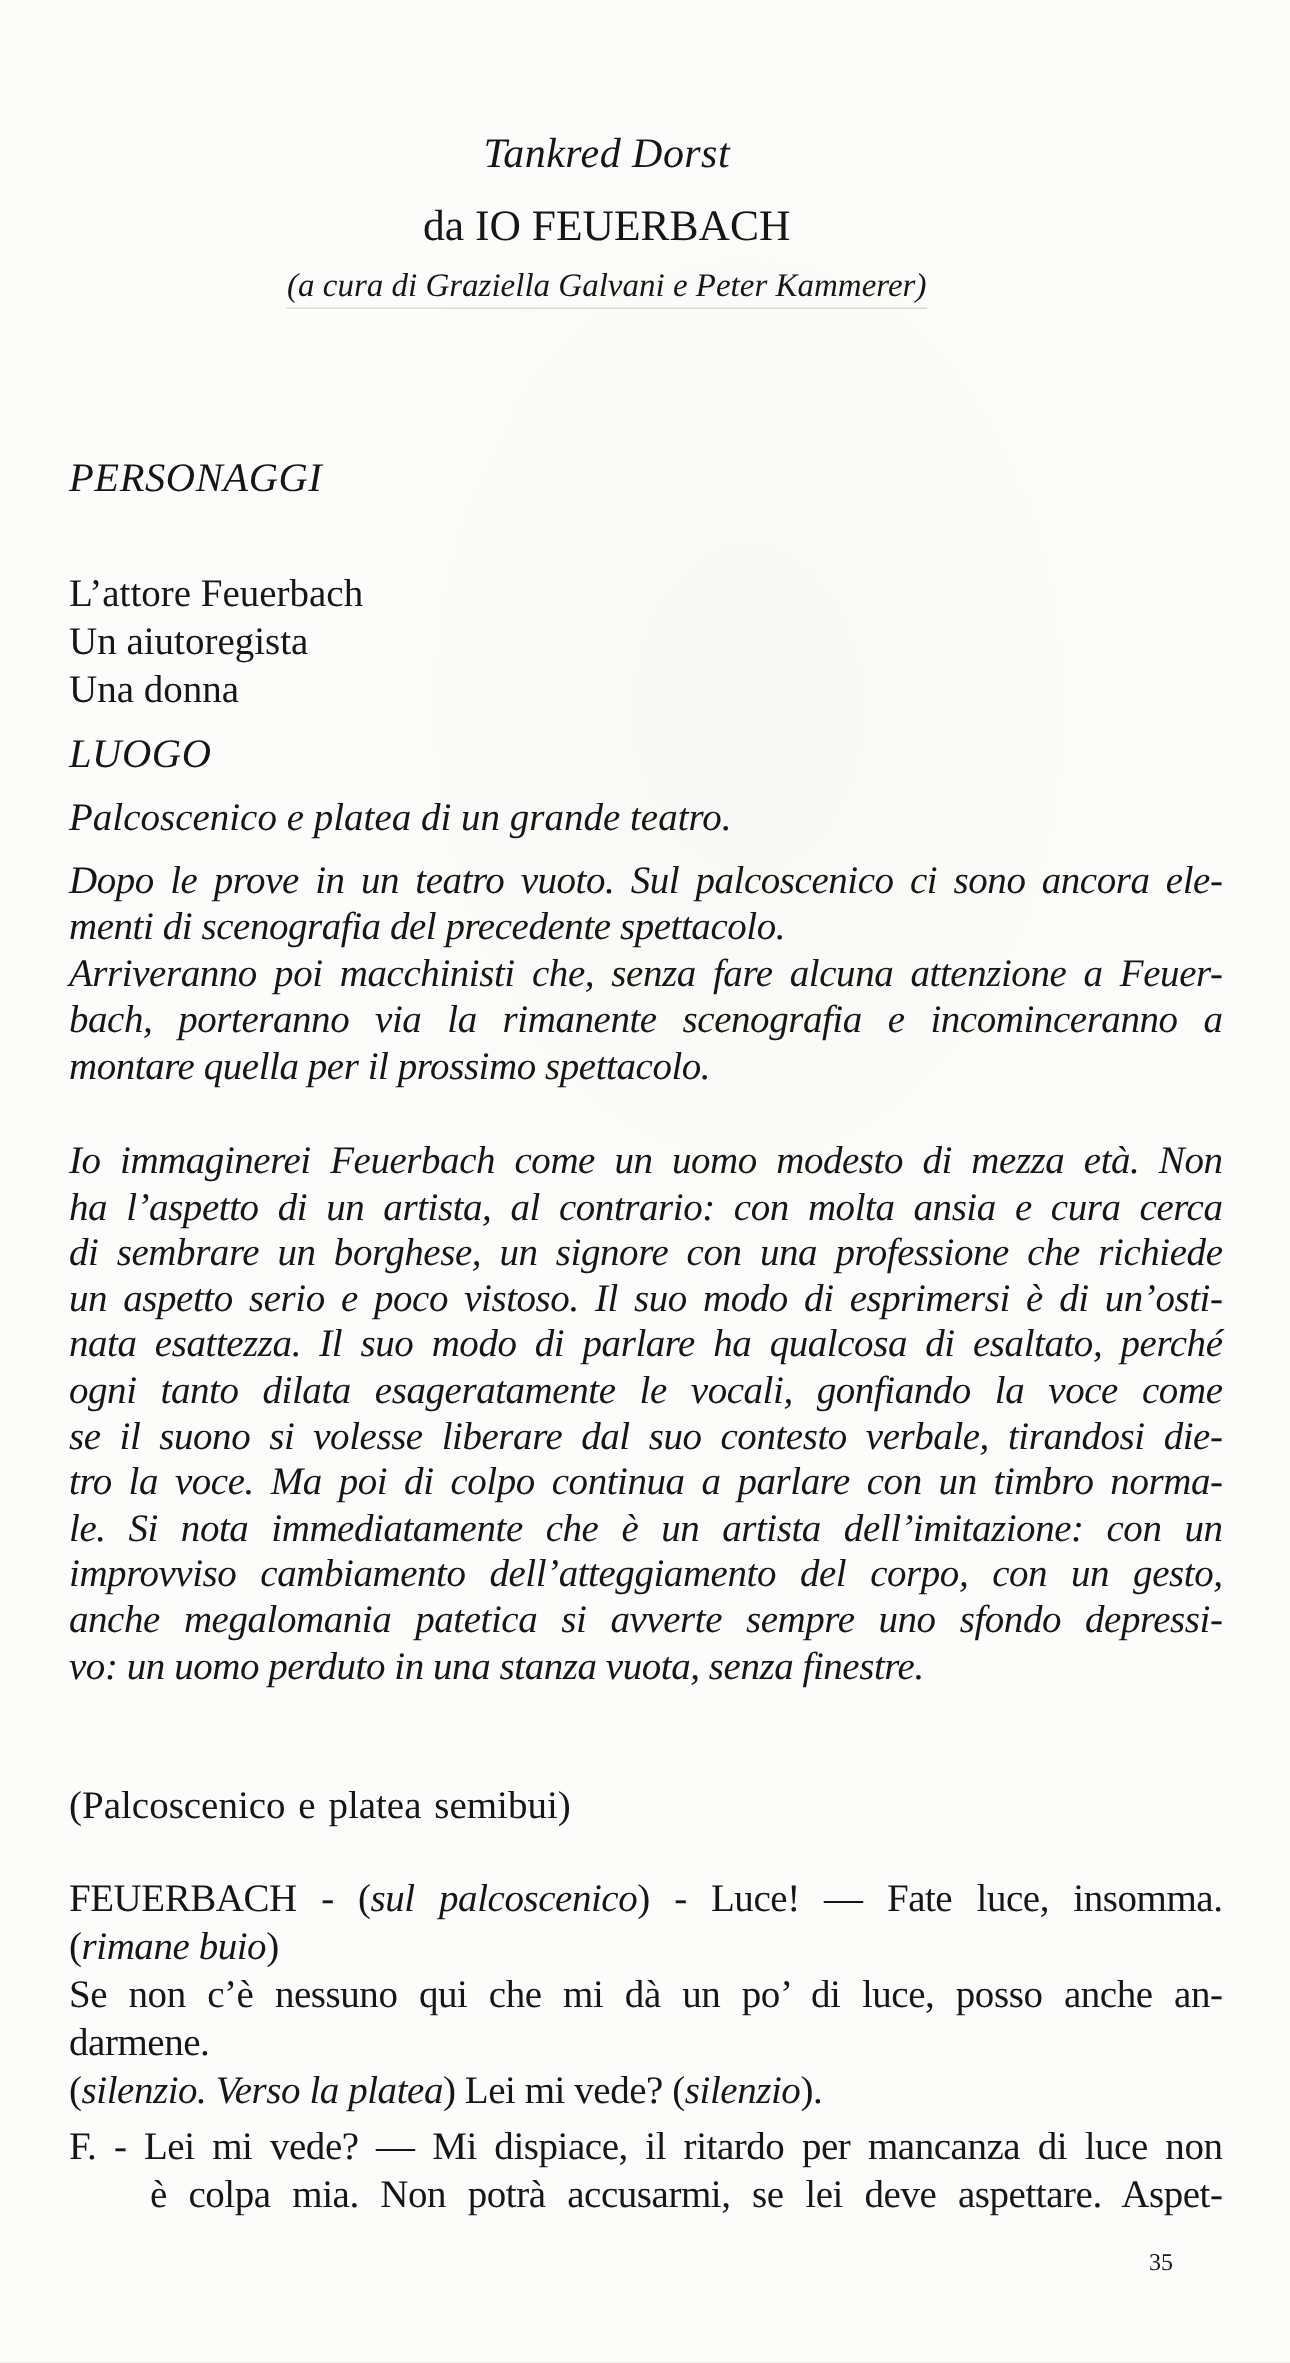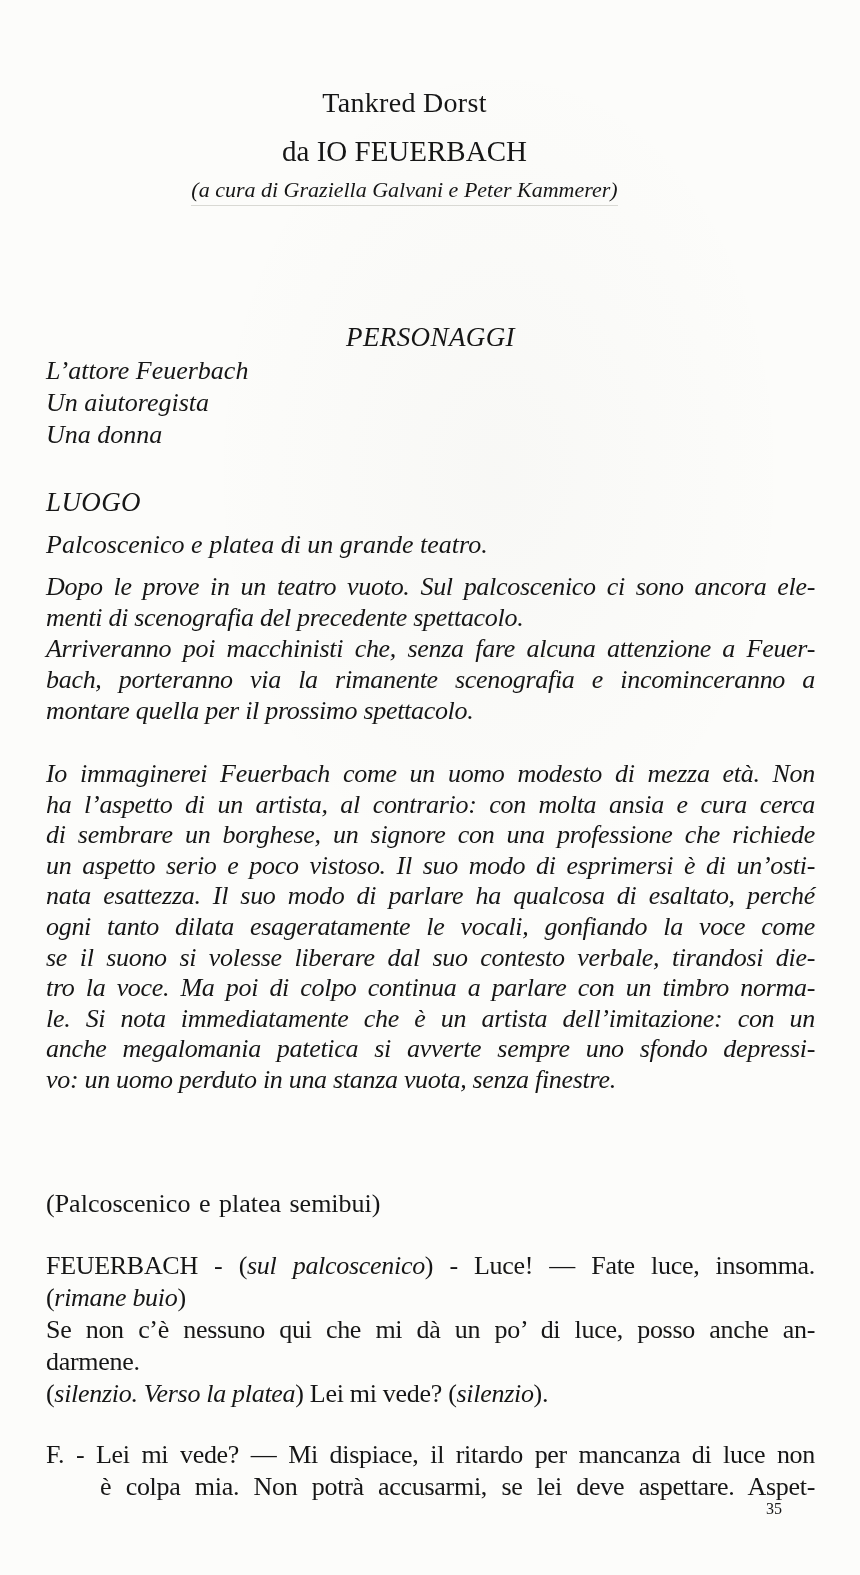--- a/index.html
+++ b/index.html
@@ -24,20 +24,21 @@
     left: 46px;
     right: 45px;
   }
   .center { text-align: center; }
   .header-shift { transform: translateX(-26px); }
   .it { font-style: italic; }
 
   .author {
     top: 87px;
     font-size: 28px;
+    font-style: italic;
     letter-spacing: 0.3px;
   }
   .work-title {
     top: 135px;
     font-size: 29px;
   }
   .editors {
     top: 177px;
     font-size: 22px;
     font-style: italic;
@@ -46,26 +47,25 @@
     display: inline-block;
     border-bottom: 1px solid #d9d9d4;
     padding-bottom: 2px;
   }
 
   .heading {
     font-size: 27px;
     font-style: italic;
     letter-spacing: 0.4px;
   }
-  .personaggi-heading { top: 322px; text-align: center; }
+  .personaggi-heading { top: 303px; }
   .characters {
-    top: 355px;
+    top: 380px;
     font-size: 26px;
     line-height: 32px;
-    font-style: italic;
   }
   .luogo-heading { top: 487px; }
   .luogo-desc {
     top: 530px;
     font-size: 26px;
     font-style: italic;
   }
 
   .para {
     font-size: 26px;
@@ -85,21 +85,20 @@
     font-size: 26px;
     line-height: 32px;
     letter-spacing: -0.3px;
   }
   .f-block {
     top: 1415px;
     font-size: 26px;
     line-height: 32px;
     letter-spacing: -0.3px;
     padding-left: 54px;
-    margin-top: 24px;
   }
   .f-block .out { text-indent: -54px; }
 
   .line { text-align: justify; }
   .line.j { text-align-last: justify; }
 
   .page-num {
     top: 1500px;
     font-size: 16px;
     text-align: right;
@@ -142,20 +141,21 @@
   <div class="blk para para-b">
       <div class="line j"><span>Io immaginerei Feuerbach come un uomo modesto di mezza età. Non</span></div>
       <div class="line j"><span>ha l’aspetto di un artista, al contrario: con molta ansia e cura cerca</span></div>
       <div class="line j"><span>di sembrare un borghese, un signore con una professione che richiede</span></div>
       <div class="line j"><span>un aspetto serio e poco vistoso. Il suo modo di esprimersi è di un’osti-</span></div>
       <div class="line j"><span>nata esattezza. Il suo modo di parlare ha qualcosa di esaltato, perché</span></div>
       <div class="line j"><span>ogni tanto dilata esageratamente le vocali, gonfiando la voce come</span></div>
       <div class="line j"><span>se il suono si volesse liberare dal suo contesto verbale, tirandosi die-</span></div>
       <div class="line j"><span>tro la voce. Ma poi di colpo continua a parlare con un timbro norma-</span></div>
       <div class="line j"><span>le. Si nota immediatamente che è un artista dell’imitazione: con un</span></div>
+      <div class="line j"><span>improvviso cambiamento dell’atteggiamento del corpo, con un gesto,</span></div>
       <div class="line j"><span>anche megalomania patetica si avverte sempre uno sfondo depressi-</span></div>
       <div class="line"><span>vo: un uomo perduto in una stanza vuota, senza finestre.</span></div>
     </div>
 
   <div class="blk scene-note">(Palcoscenico e platea semibui)</div>
 
   <div class="blk dialogue">
       <div class="line j"><span>FEUERBACH - (</span><span class="it">sul palcoscenico</span><span>) - Luce! — Fate luce, insomma.</span></div>
       <div class="line"><span>(</span><span class="it">rimane buio</span><span>)</span></div>
       <div class="line j"><span>Se non c’è nessuno qui che mi dà un po’ di luce, posso anche an-</span></div>

